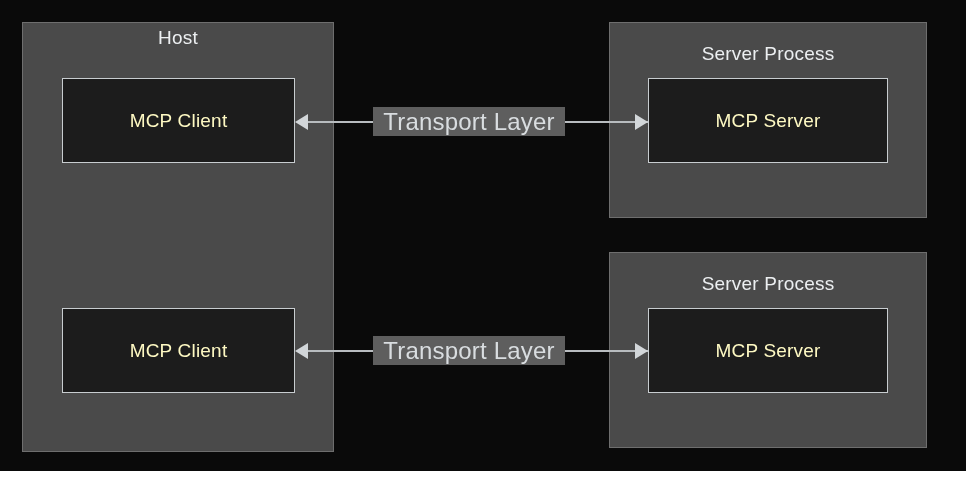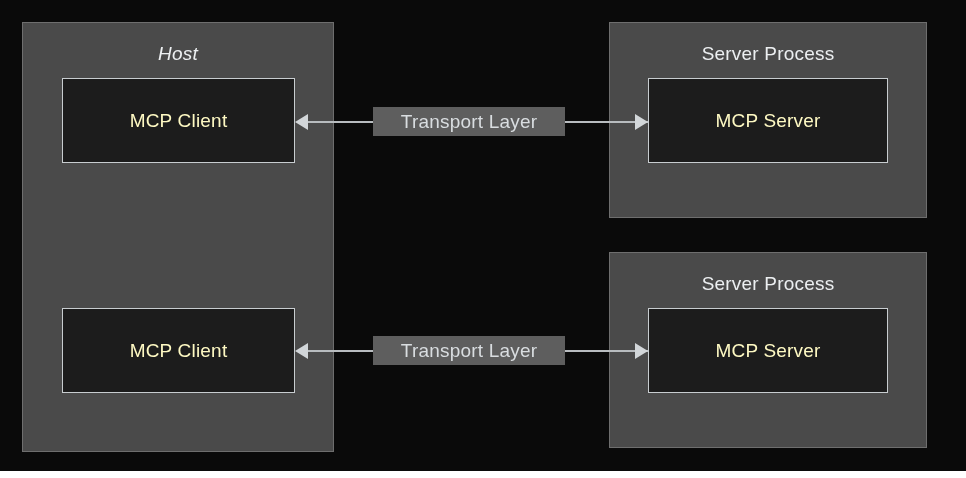--- a/index.html
+++ b/index.html
@@ -71,36 +71,36 @@
     border-bottom: 8px solid transparent;
   }
   .arrow-left  { border-right: 13px solid #d2d6d9; }
   .arrow-right { border-left: 13px solid #d2d6d9; }
 
   
   .edge-label {
     position: absolute;
     background: #5e5e5e;
     color: #d9dde0;
-    font-size: 19px;
+    font-size: 24px;
     letter-spacing: 0.2px;
     white-space: nowrap;
     display: flex;
     align-items: center;
     justify-content: center;
     box-sizing: border-box;
   }
 </style>
 </head>
 <body>
 
 <div id="canvas">
 
   <div class="container-box" style="left:22px; top:22px; width:312px; height:430px;">
-    <div class="container-title" style="top:20px;font-style:italic;">Host</div>
+    <div class="container-title" style="top:4px;">Host</div>
   </div>
 
   <div class="node-box" style="left:62px; top:78px; width:233px; height:85px;">
     <span class="node-label">MCP Client</span>
   </div>
 
   <div class="node-box" style="left:62px; top:308px; width:233px; height:85px;">
     <span class="node-label">MCP Client</span>
   </div>
 

